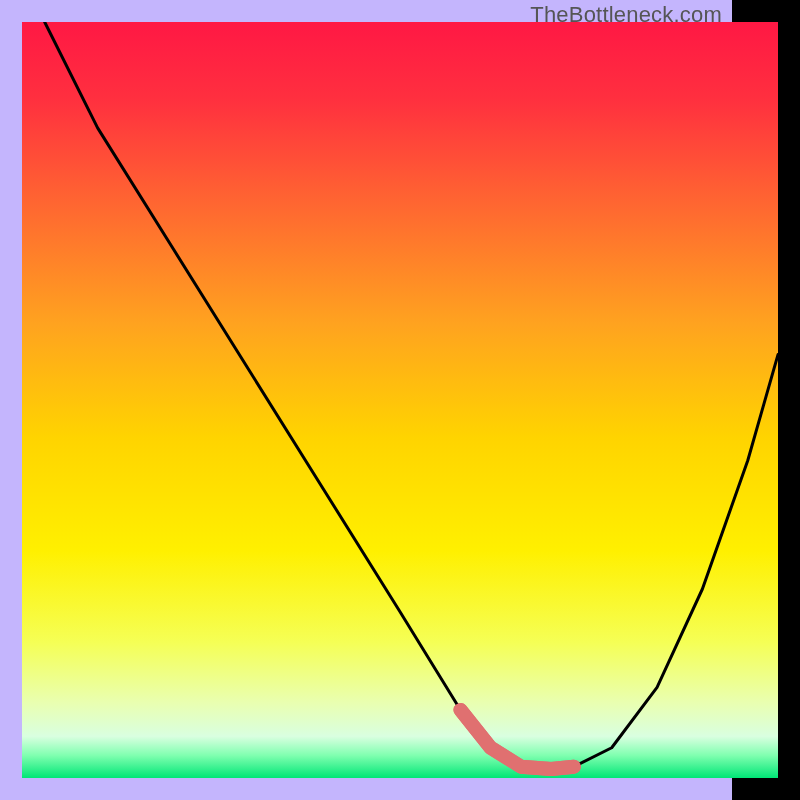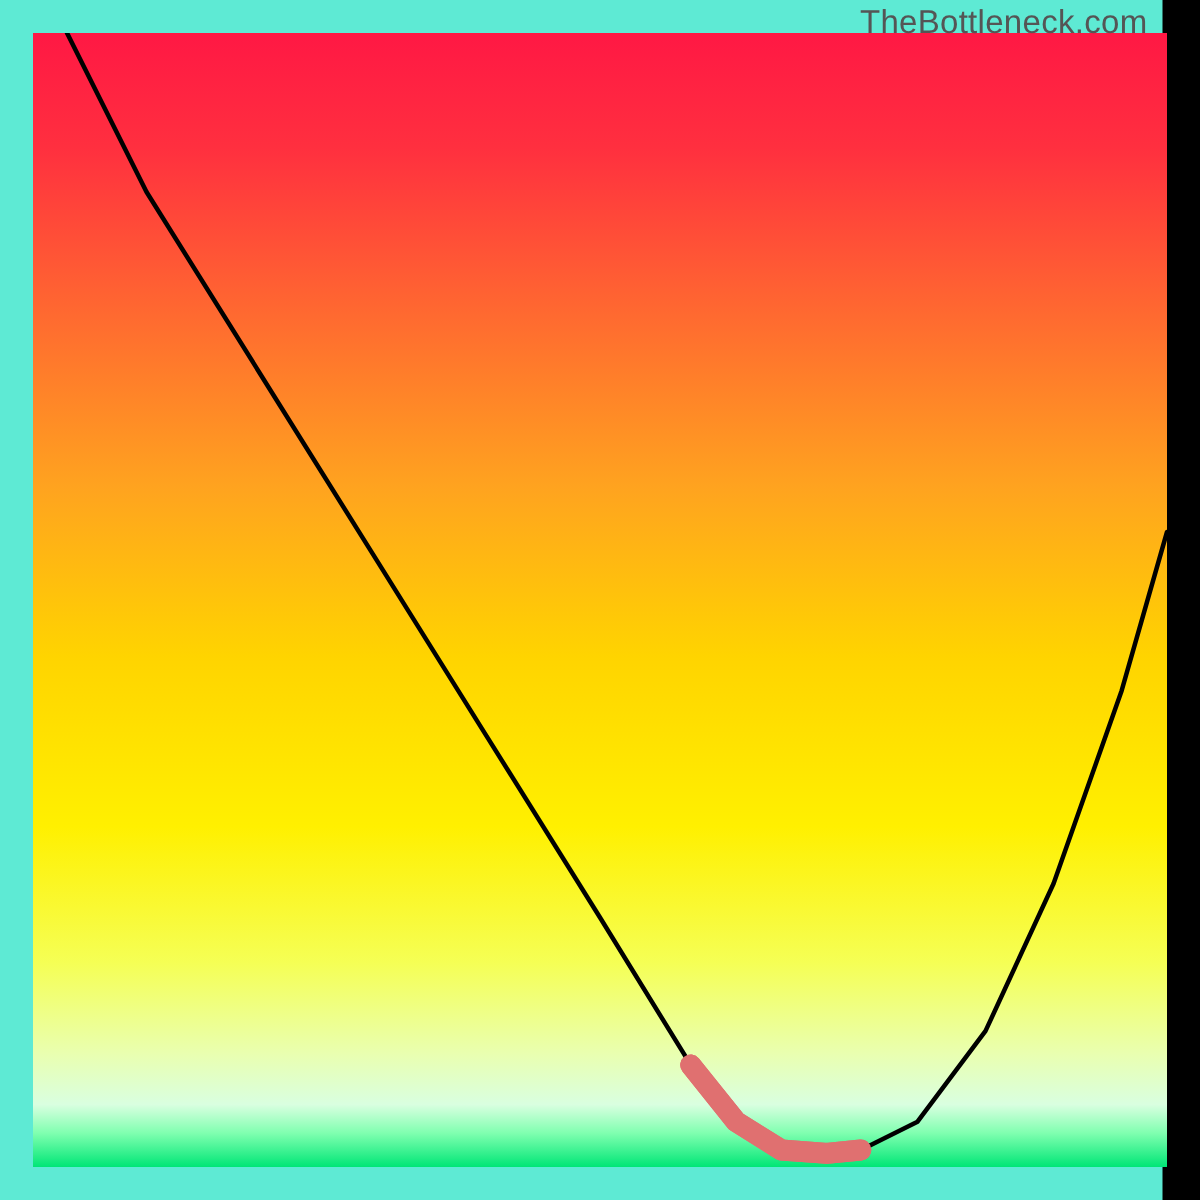--- a/index.html
+++ b/index.html
@@ -8,22 +8,21 @@
     width: 800px;
     height: 800px;
     background: #000;
     font-family: Arial, Helvetica, sans-serif;
     overflow: hidden;
   }
   .frame {
     position: relative;
     width: 732px;
     height: 800px;
-    background: #5eead4;
-    padding-left: 43px;
+    background: #c4b5fd;
   }
   .watermark {
     position: absolute;
     top: 2px;
     right: 10px;
     color: #555;
     font-size: 22px;
     font-weight: 500;
     letter-spacing: 0.2px;
     z-index: 50;

